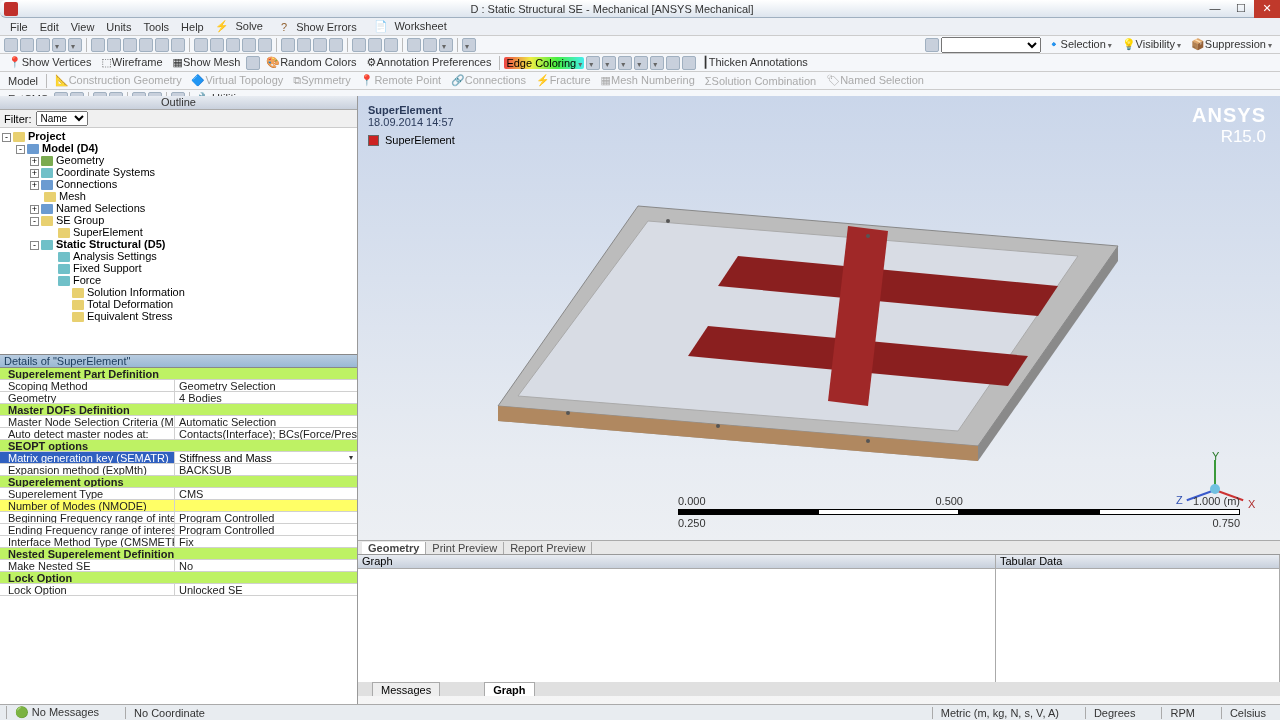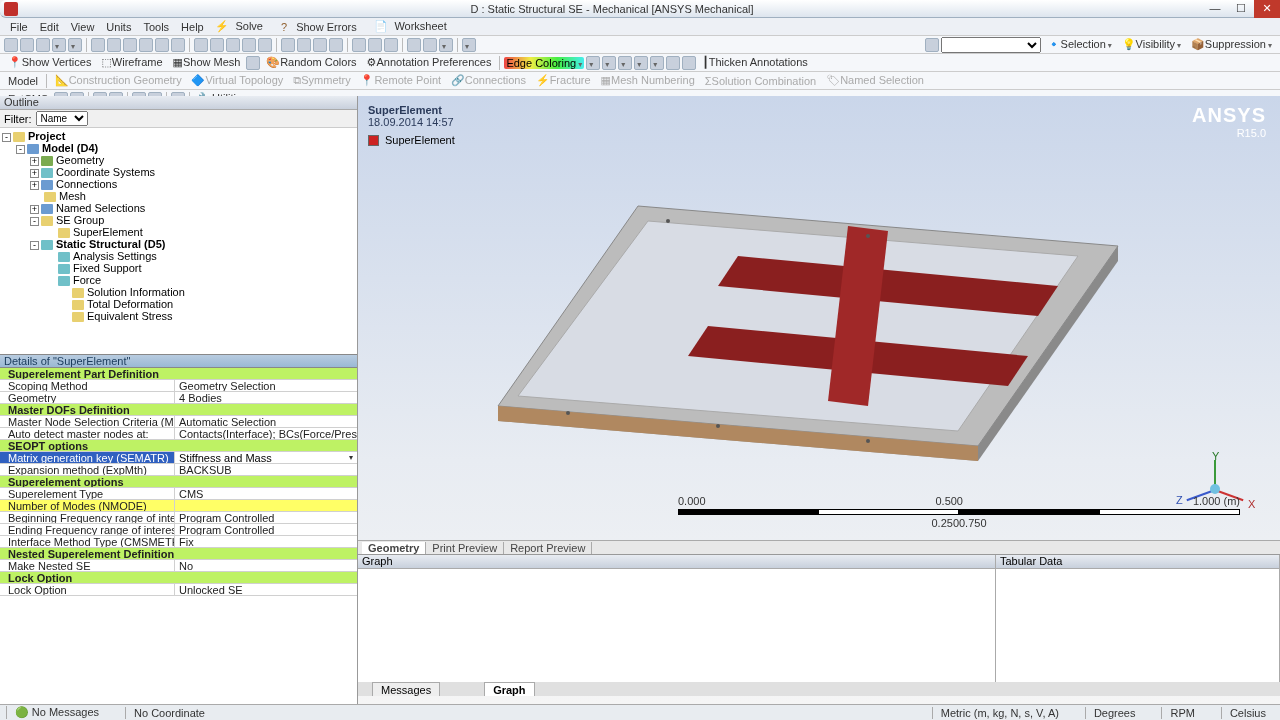--- a/index.html
+++ b/index.html
@@ -13,21 +13,21 @@
 .menubar { height: 18px; background: #edf0f5; display: flex; align-items: center; padding: 0 4px; border-bottom: 1px solid #ccc; }
 .menubar span { padding: 0 6px; color: #333; cursor: default; }
 .toolbar { height: 18px; background: #f5f7fa; display: flex; align-items: center; padding: 0 4px; border-bottom: 1px solid #ccc; gap: 2px; }
 .toolbar .ico { width: 14px; height: 14px; background: #c8d0dc; border: 1px solid #a0b0c0; border-radius: 2px; }
 .toolbar .sep { width: 1px; height: 14px; background: #bbb; margin: 0 2px; }
 .toolbar .lbl { color: #333; padding: 0 4px; }
 .toolbar .drop::after { content: "▾"; font-size: 8px; margin-left: 2px; color: #666; }
 .toolbar select { font-size: 10px; height: 16px; }
 .main { position: absolute; top: 96px; bottom: 16px; left: 0; right: 0; display: flex; }
 .left { width: 358px; display: flex; flex-direction: column; border-right: 1px solid #999; }
-.outline-hdr { height: 14px; background: linear-gradient(#e8ecf2,#c8d0dc); padding: 0 4px; color: #333; border-bottom: 1px solid #aaa; }
+.outline-hdr { height: 14px; background: linear-gradient(#e8ecf2,#c8d0dc); padding: 0 4px; color: #333; border-bottom: 1px solid #aaa; text-align: center; }
 .filter { height: 18px; background: #f0f0f0; display: flex; align-items: center; padding: 0 4px; gap: 4px; border-bottom: 1px solid #ccc; }
 .filter select { height: 15px; width: 52px; font-size: 10px; }
 .tree { flex: 0 0 226px; background: #fff; overflow: auto; padding: 2px; }
 .tree .node { white-space: nowrap; height: 12px; line-height: 12px; color: #000; }
 .tree .tg { display: inline-block; width: 9px; height: 9px; border: 1px solid #888; text-align: center; line-height: 7px; font-size: 9px; margin-right: 2px; background: #fff; }
 .tree .ni { display: inline-block; width: 12px; height: 10px; background: #6b9bd1; border-radius: 1px; margin-right: 3px; vertical-align: middle; }
 .tree .ni.yel { background: #e8d070; }
 .tree .ni.grn { background: #7aaa50; }
 .tree .ni.cyn { background: #70c0c8; }
 .details-hdr { height: 14px; background: linear-gradient(#b8cce0,#9ab8d4); color: #1a3a5a; padding: 0 4px; border-top: 1px solid #888; border-bottom: 1px solid #888; }
@@ -42,33 +42,33 @@
 .drow.yellow { background: #ffff66; }
 .drow .v.combo { background: #fff; display:flex; align-items:center; }
 .drow .v.combo::after { content: "▾"; margin-left: auto; margin-right: 4px; font-size: 8px; color: #333; }
 .viewport { flex: 1; position: relative; background: linear-gradient(#cad6ea, #e8ecf2 60%, #f5f5f5); }
 .vphdr { position: absolute; left: 10px; top: 8px; color: #2a3a5a; }
 .vphdr b { font-weight: bold; }
 .legend { position: absolute; left: 10px; top: 38px; display: flex; align-items: center; gap: 6px; }
 .legend .sq { width: 11px; height: 11px; background: #cc2222; border: 1px solid #666; }
 .logo { position: absolute; right: 14px; top: 8px; text-align: right; color: #fff; }
 .logo .t { font-size: 20px; font-weight: bold; letter-spacing: 1px; }
-.logo .r { font-size: 11px; }
+.logo .r { font-size: 17px; }
 .triad { position: absolute; right: 30px; bottom: 180px; width: 70px; height: 70px; }
 .triad .ax { position: absolute; left: 35px; top: 35px; width: 30px; height: 2px; transform-origin: left center; }
 .triad .ax.y { background: #3a9a3a; transform: rotate(-90deg); }
 .triad .ax.x { background: #cc3333; transform: rotate(20deg); }
 .triad .ax.z { background: #3a5acc; transform: rotate(160deg); }
 .triad .ball { position:absolute; left:30px; top:30px; width:10px; height:10px; border-radius:50%; background:#70c0e0; }
 .scale { position: absolute; left: 320px; bottom: 175px; right: 40px; color: #333; }
 .scale .ticks { display: flex; justify-content: space-between; }
 .scale .bar { height: 6px; display: flex; margin: 2px 0; }
 .scale .bar div { flex: 1; }
 .scale .b1 { background: #000; } .scale .b2 { background: #fff; border: 1px solid #000; }
-.scale .sub { display: flex; justify-content: center; }
+.scale .sub { display: flex; justify-content: space-between; }
 .vptabs { position: absolute; left: 0; bottom: 150px; height: 14px; display: flex; align-items: center; padding-left: 4px; background: #e8e8e8; width: 100%; border-top: 1px solid #aaa; }
 .vptabs span { padding: 0 6px; border-right: 1px solid #aaa; color: #444; }
 .vptabs span.on { background: #fff; font-weight: bold; }
 .bottompanes { position: absolute; left: 0; right: 0; bottom: 22px; height: 128px; display: flex; border-top: 1px solid #999; }
 .bottompanes .pane { background: #fff; border-right: 1px solid #aaa; display:flex; flex-direction:column; }
 .bottompanes .pane .ph { height: 14px; background: linear-gradient(#e8ecf2,#c8d0dc); padding: 0 4px; border-bottom: 1px solid #aaa; }
 .bottompanes .graph { flex: 0 0 638px; }
 .bottompanes .tab { flex: 1; }
 .btabs { position: absolute; left: 0; bottom: 8px; height: 14px; display: flex; padding-left: 14px; width:100%; background:#e0e0e0;gap:42px; }
 .btabs span { padding: 1px 8px; border: 1px solid #aaa; border-bottom: none; background: #eee; margin-right: 2px; }

